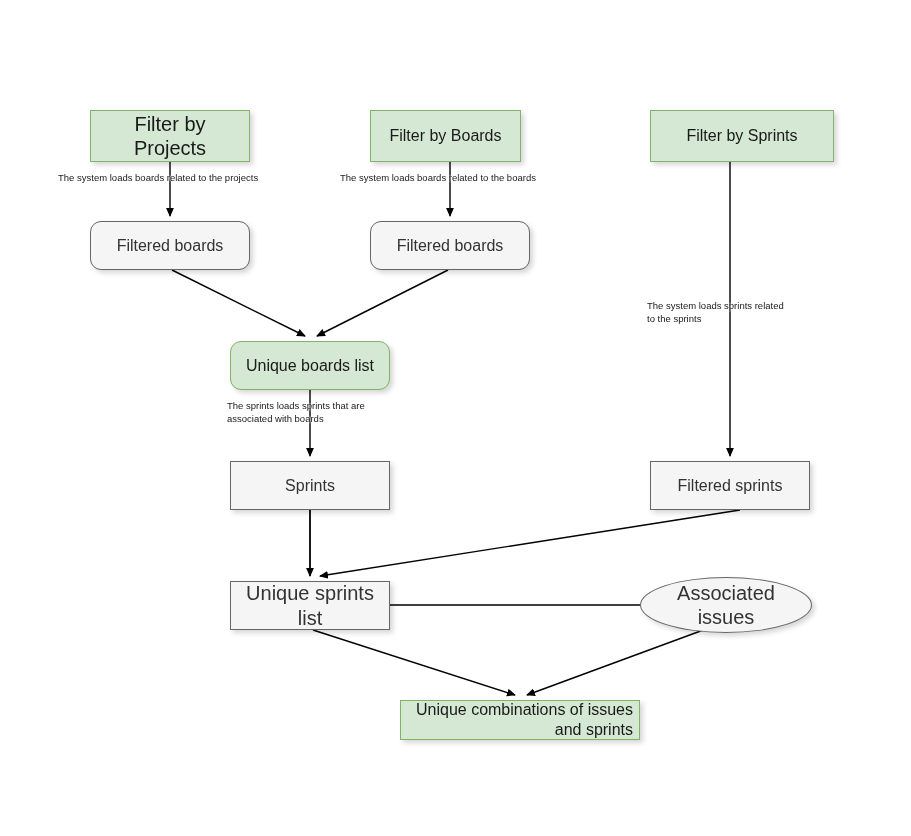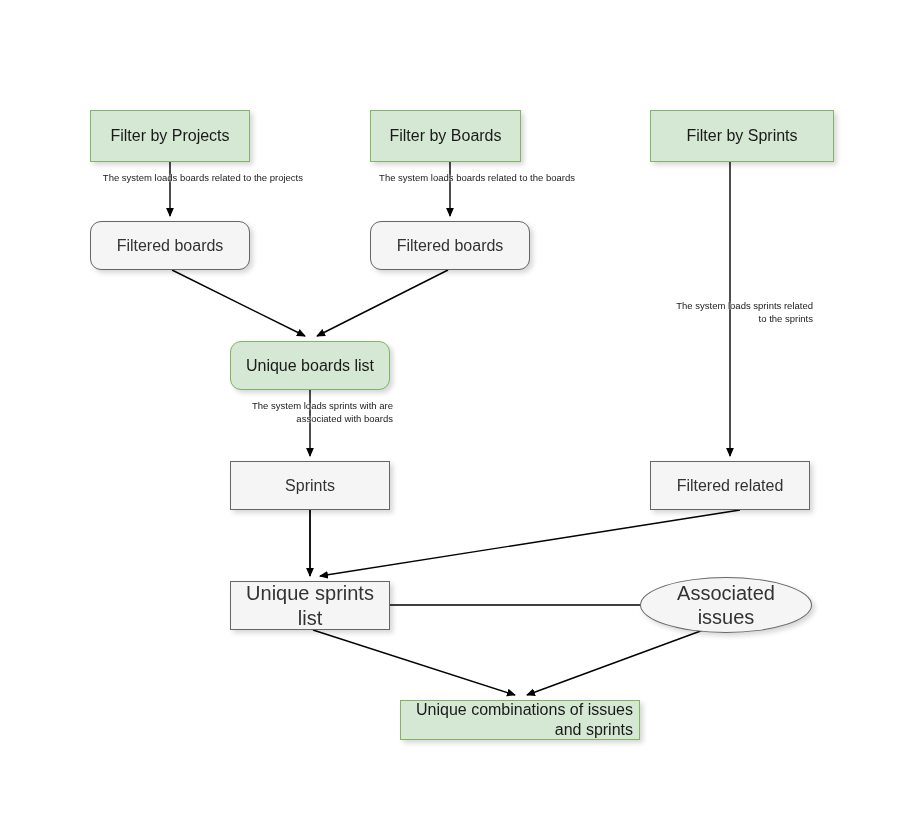--- a/index.html
+++ b/index.html
@@ -59,21 +59,21 @@
     color: #333333;
   }
   .node-label {
     display: block;
     padding: 0 6px;
   }
   .edge-label {
     position: absolute;
     font-size: 9.5px;
     color: #1a1a1a;
-    text-align: right;
+    text-align: left;
     line-height: 1.35;
     text-shadow: 0 0 2px #ffffff, 0 0 2px #ffffff;
     white-space: pre-line;
   }
 </style>
 </head>
 <body>
 
 <div id="canvas">
 
@@ -103,21 +103,21 @@
 
     <line x1="740" y1="510" x2="320" y2="576" stroke="#000000" stroke-width="1.4" marker-end="url(#arrowhead)"></line>
 
     <line x1="390" y1="605" x2="644" y2="605" stroke="#000000" stroke-width="1.4"></line>
 
     <line x1="313" y1="630" x2="515" y2="695" stroke="#000000" stroke-width="1.4" marker-end="url(#arrowhead)"></line>
 
     <line x1="706" y1="629" x2="527" y2="695" stroke="#000000" stroke-width="1.4" marker-end="url(#arrowhead)"></line>
   </svg>
 
-  <div class="node green" style="left:90px; top:110px; width:160px; height:52px; font-size:16px;">
+  <div class="node green" style="left:90px; top:110px; width:160px; height:52px; font-size:20px;">
     <span class="node-label">Filter by Projects</span>
   </div>
 
   <div class="node green" style="left:370px; top:110px; width:151px; height:52px; font-size:16px;">
     <span class="node-label">Filter by Boards</span>
   </div>
 
   <div class="node green" style="left:650px; top:110px; width:184px; height:52px; font-size:16px;">
     <span class="node-label">Filter by Sprints</span>
   </div>
@@ -132,21 +132,21 @@
 
   <div class="node grey" style="left:230px; top:461px; width:160px; height:49px; font-size:16px;">
     <span class="node-label">Sprints</span>
   </div>
 
   <div class="node green rounded" style="left:230px; top:341px; width:160px; height:49px; font-size:16px;">
     <span class="node-label">Unique boards list</span>
   </div>
 
   <div class="node grey" style="left:650px; top:461px; width:160px; height:49px; font-size:16px;">
-    <span class="node-label">Filtered related</span>
+    <span class="node-label">Filtered sprints</span>
   </div>
 
   <div class="node grey" style="left:230px; top:581px; width:160px; height:49px; font-size:20px;">
     <span class="node-label">Unique sprints list</span>
   </div>
 
   <div class="node ellipse" style="left:640px; top:577px; width:172px; height:56px; font-size:20px;">
     <span class="node-label">Associated issues</span>
   </div>
 
@@ -154,16 +154,16 @@
     <span class="node-label">Unique combinations of issues and sprints</span>
   </div>
 
   <div class="edge-label" style="left:58px; top:172px; width:245px;">The system loads boards related to the projects</div>
 
   <div class="edge-label" style="left:340px; top:172px; width:235px;">The system loads boards related to the boards</div>
 
   <div class="edge-label" style="left:647px; top:300px; width:166px;">The system loads sprints related
 to the sprints</div>
 
-  <div class="edge-label" style="left:227px; top:400px; width:166px;">The system loads sprints with are
+  <div class="edge-label" style="left:227px; top:400px; width:166px;">The sprints loads sprints that are
 associated with boards</div>
 
 </div>
 
 </body></html>

